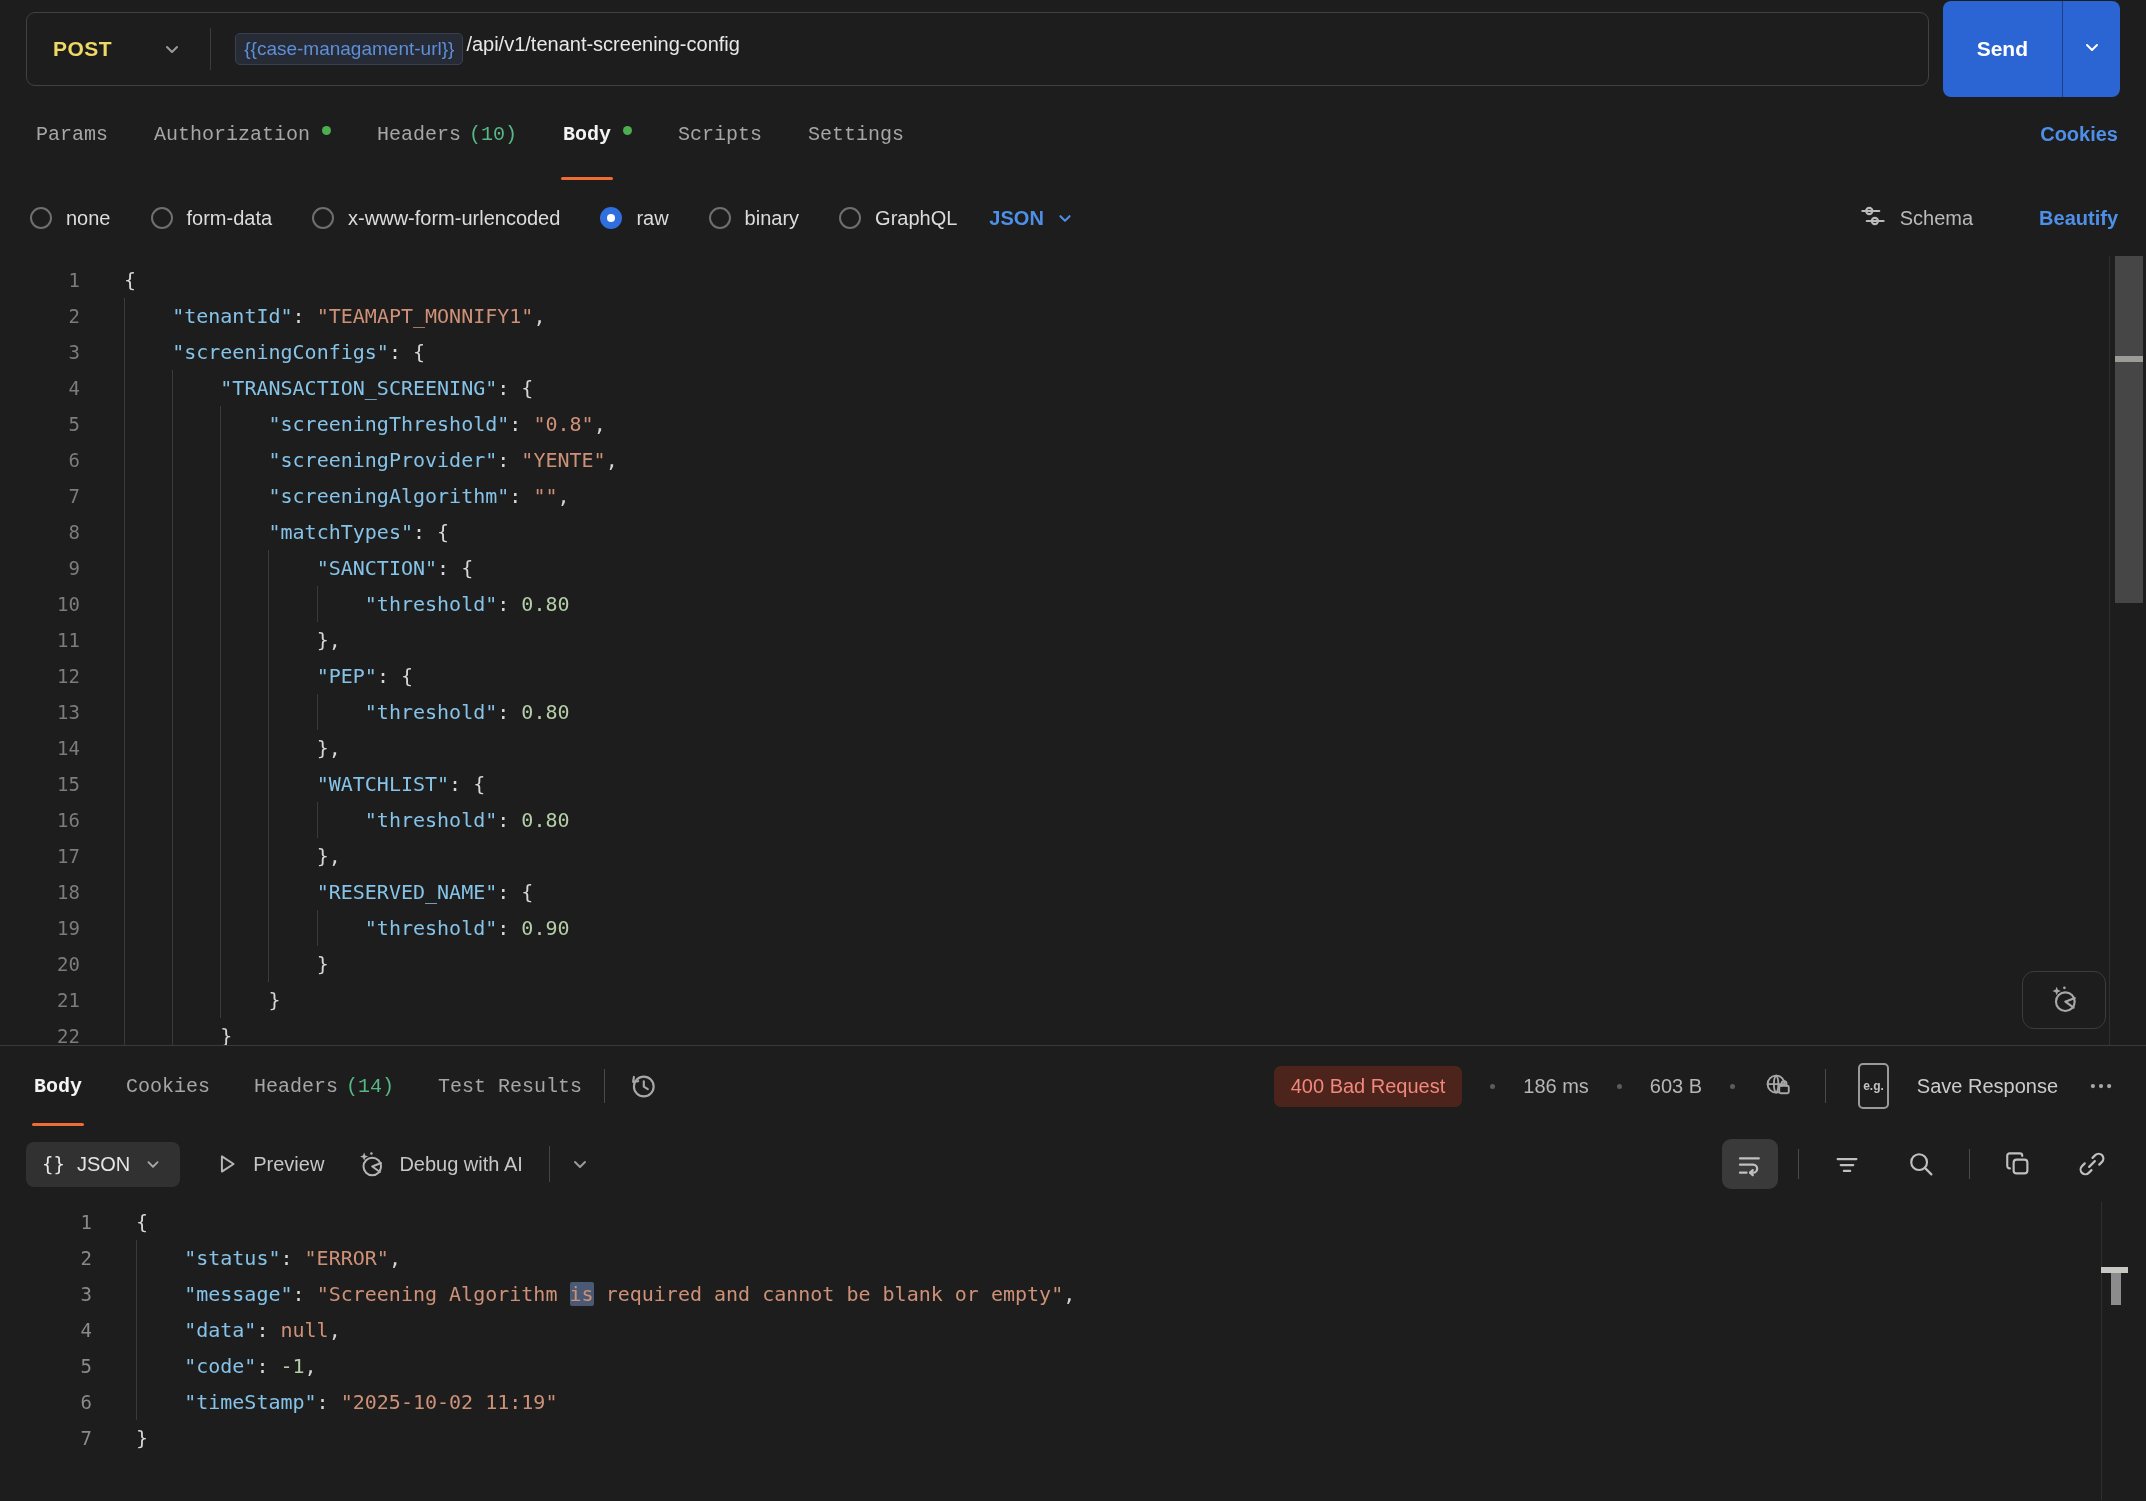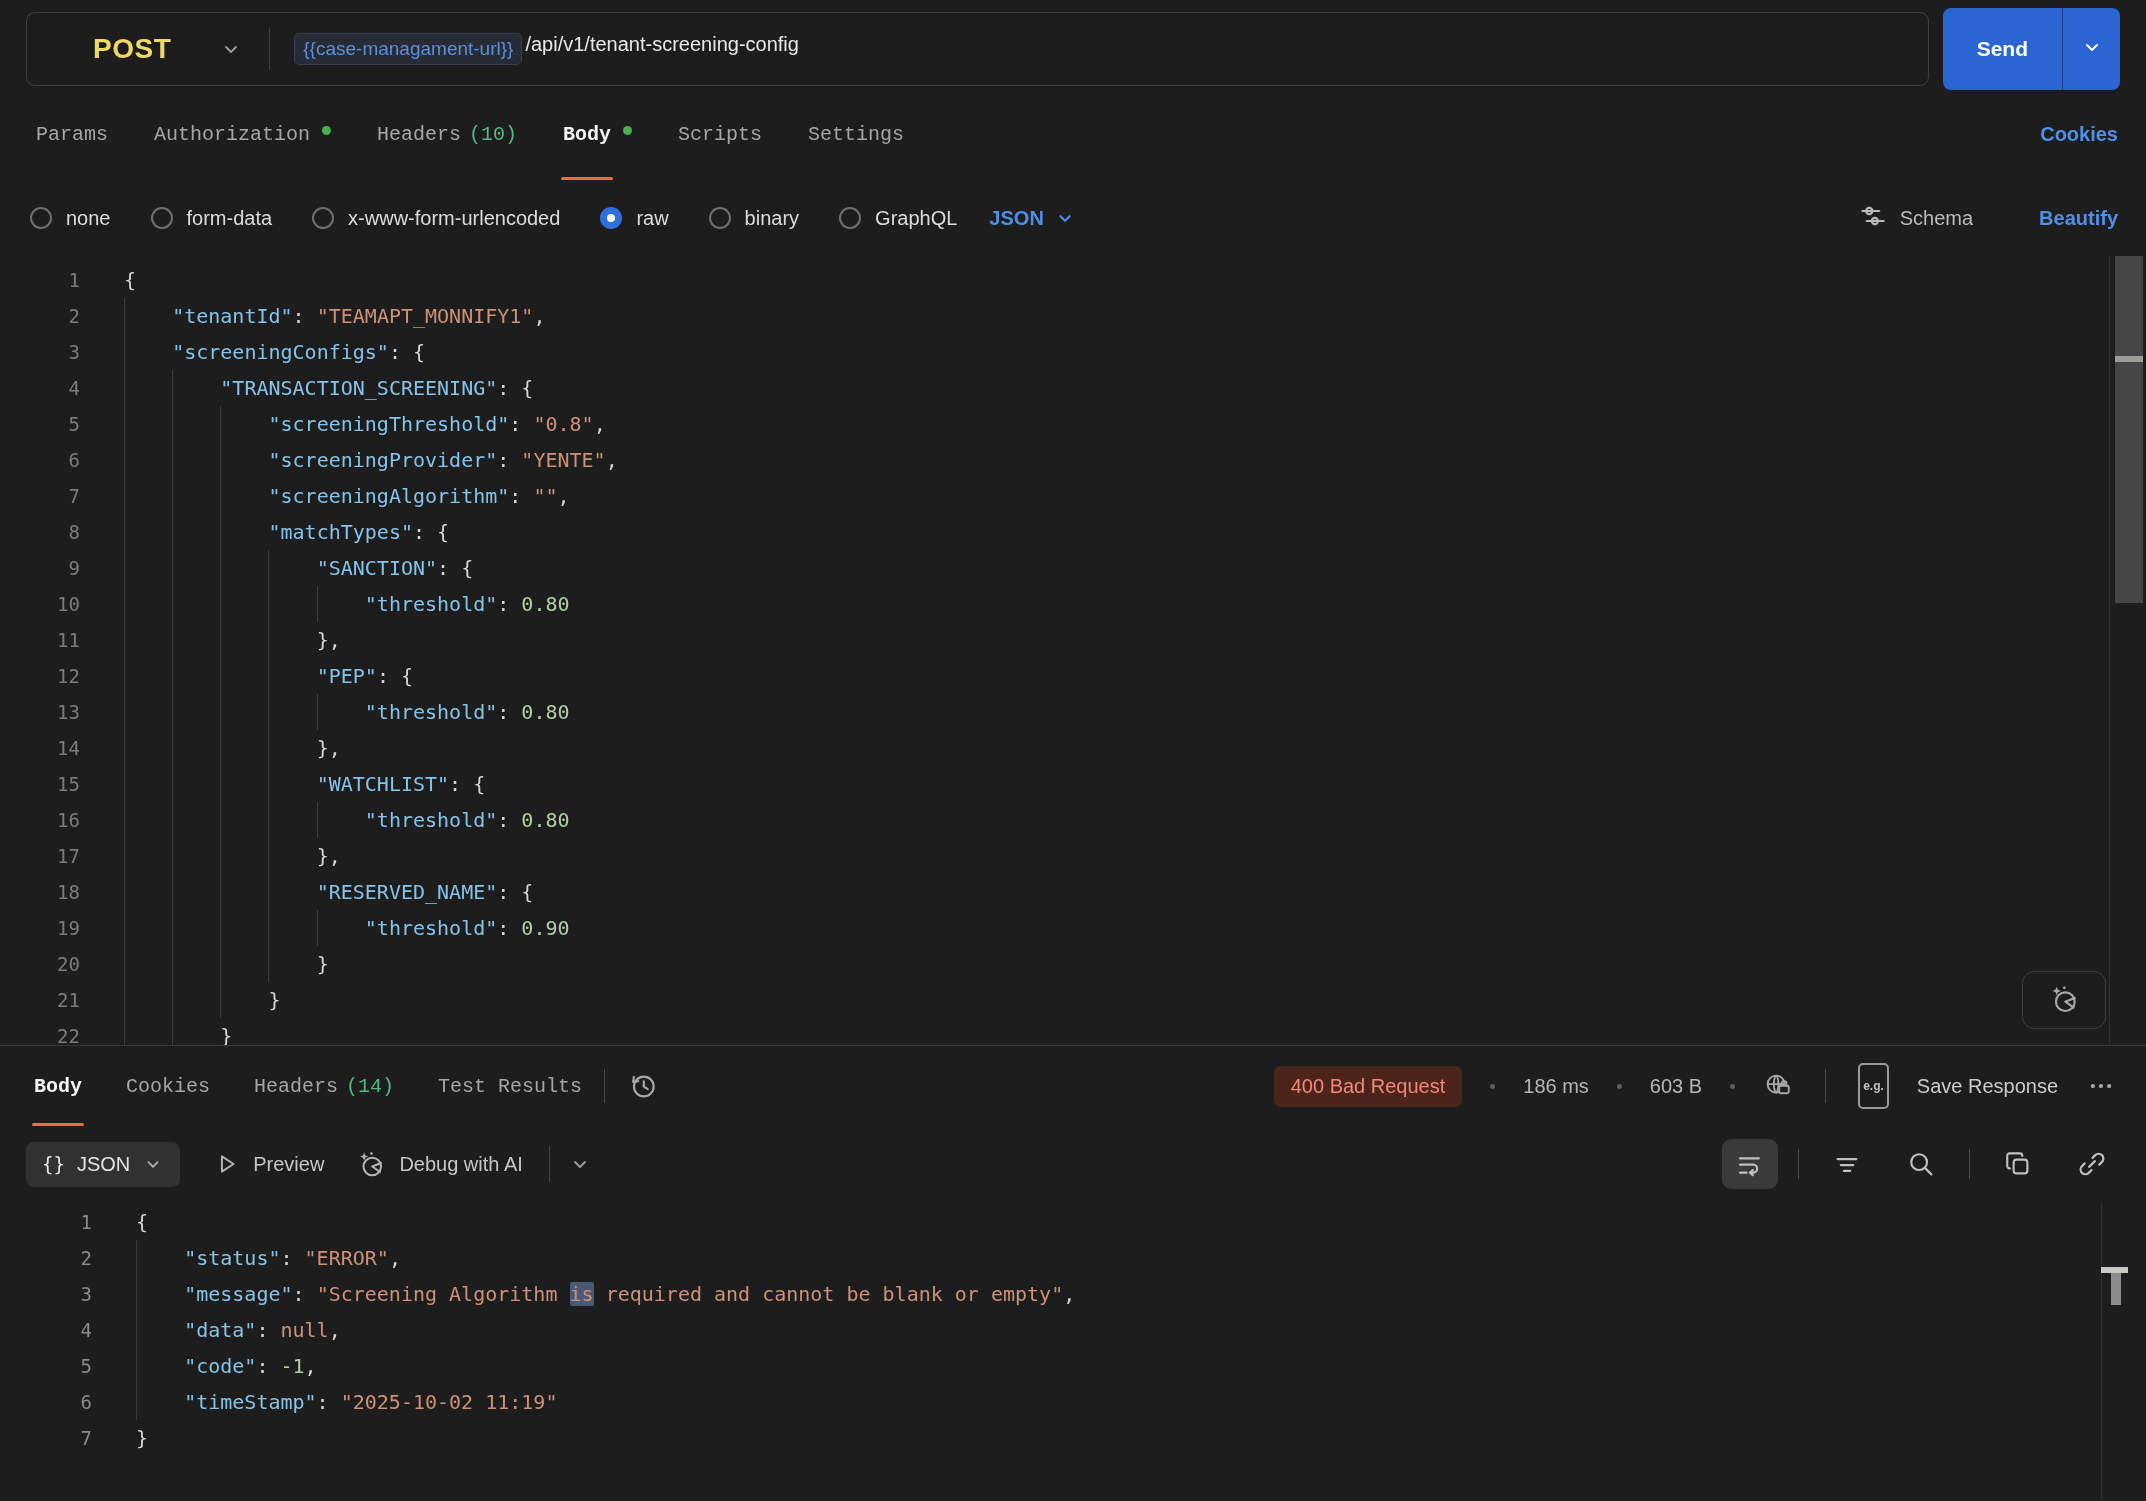--- a/index.html
+++ b/index.html
@@ -4,27 +4,27 @@
 <style>
   html,body{margin:0;padding:0;background:#1d1d1d;}
   .app{position:relative;width:2146px;height:1501px;background:#1d1d1d;overflow:hidden;
        font-family:"Liberation Sans",sans-serif;color:#d8d8d8;box-sizing:border-box;}
   .app *{box-sizing:border-box;}
 
   
   .urlbar-row{display:flex;align-items:center;gap:14px;padding:10px 26px 0 26px;height:88px;}
   .urlbar{flex:1;height:74px;border:1px solid #414141;border-radius:9px;display:flex;align-items:center;background:#1d1d1d;}
   .method{display:flex;align-items:center;gap:48px;padding:0 26px 0 26px;cursor:pointer;}
-  .method-label{color:var(--method-yellow);font-weight:700;font-size:28px;letter-spacing:.5px;margin-left:40px;}
+  .method-label{color:var(--method-yellow);font-weight:700;font-size:21px;letter-spacing:.5px;}
   .chev{color:#9a9a9a;display:flex;}
   .vbar{width:1px;height:42px;background:#3c3c3c;}
   .url-input{display:flex;align-items:flex-start;gap:3px;padding-left:24px;font-size:20px;white-space:nowrap;}
   .url-var{color:#5E8FD8;background:#262B35;border:1px solid #39414F;border-radius:5px;padding:4px 8px;font-size:19px;}
   .url-path{color:#E8E8E8;}
-  .send-group{display:flex;height:82px;border-radius:8px;overflow:hidden;flex:none;}
+  .send-group{display:flex;height:96px;border-radius:8px;overflow:hidden;flex:none;}
   .send-main{background:var(--send-blue);color:#fff;font-size:21px;font-weight:700;padding:0 34px;display:flex;align-items:center;border:none;cursor:pointer;}
   .send-caret{background:var(--send-blue);border-left:1px solid rgba(0,0,0,.35);width:58px;display:flex;align-items:center;justify-content:center;color:#fff;cursor:pointer;}
 
   
   .req-tabs-row{display:flex;align-items:center;justify-content:space-between;padding:0 28px 0 36px;height:92px;}
   .tabs{display:flex;align-items:stretch;gap:46px;height:100%;}
   .tab{display:flex;align-items:center;gap:12px;font-size:20px;color:#A6A6A6;cursor:pointer;font-family:Liberation Mono, monospace;}
   .tab-label{position:relative;height:100%;display:flex;align-items:center;gap:8px;}
   .tab.active{color:#F3F3F3;}
   .tab.active .tab-label{font-weight:700;}

